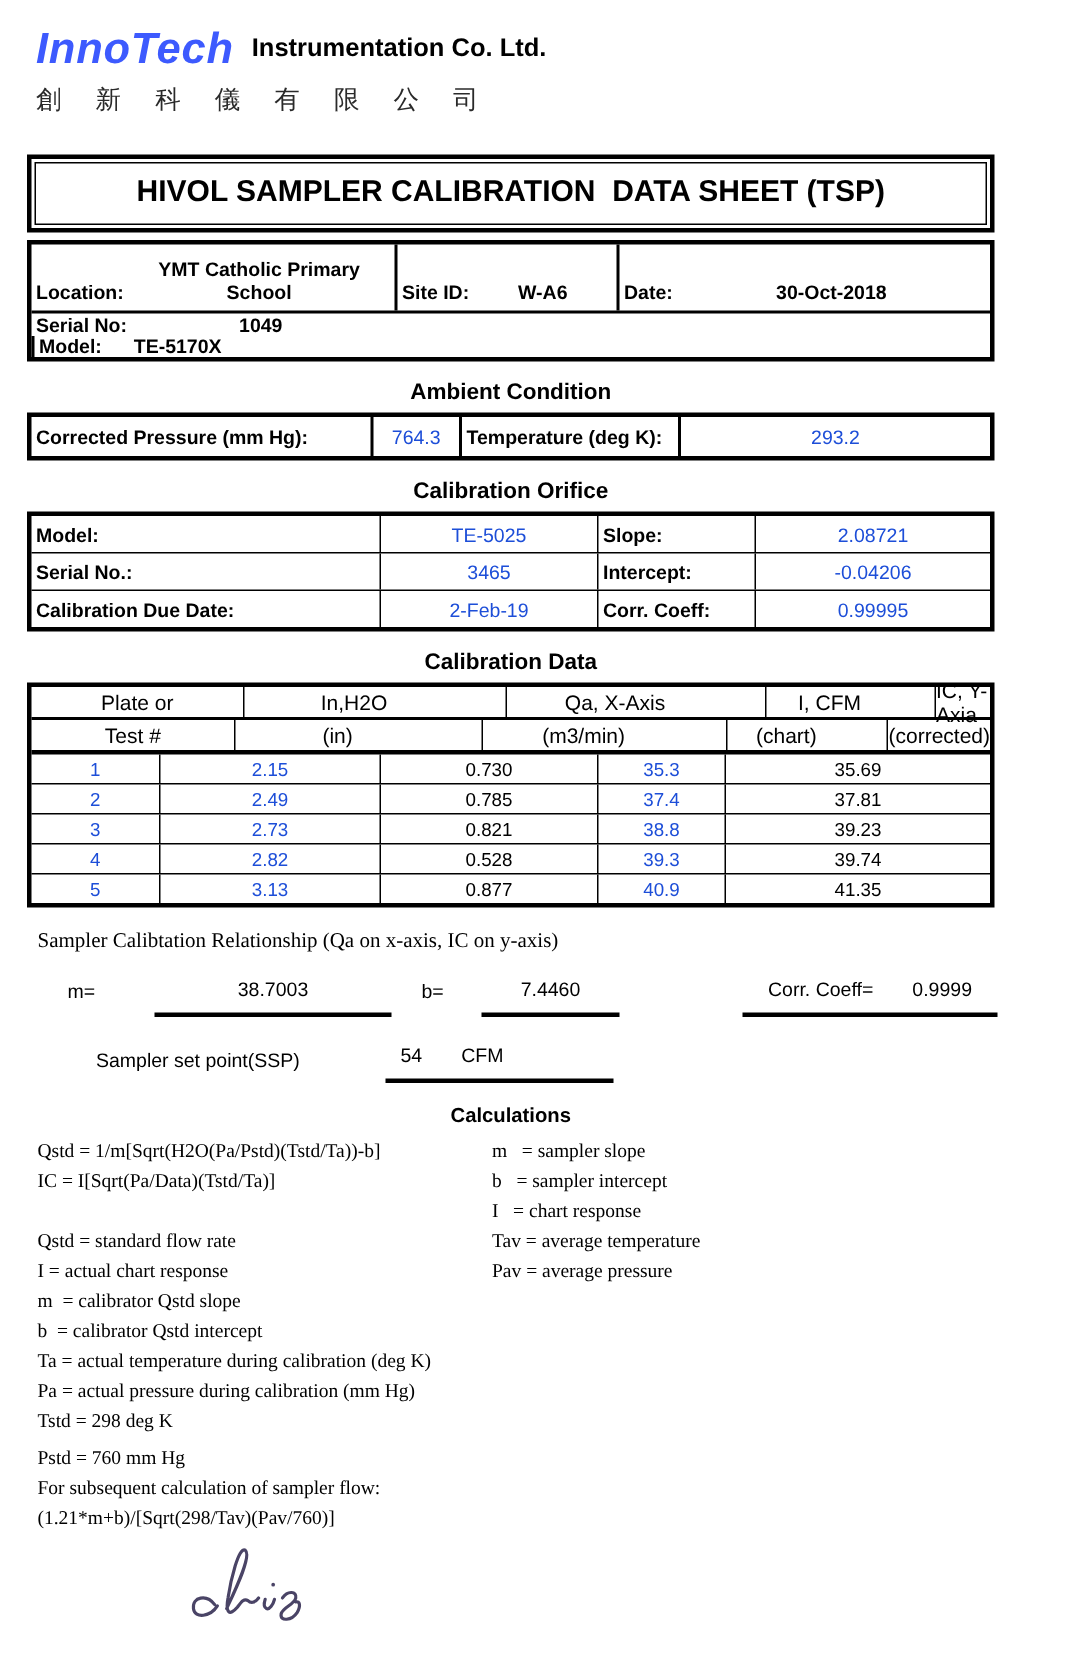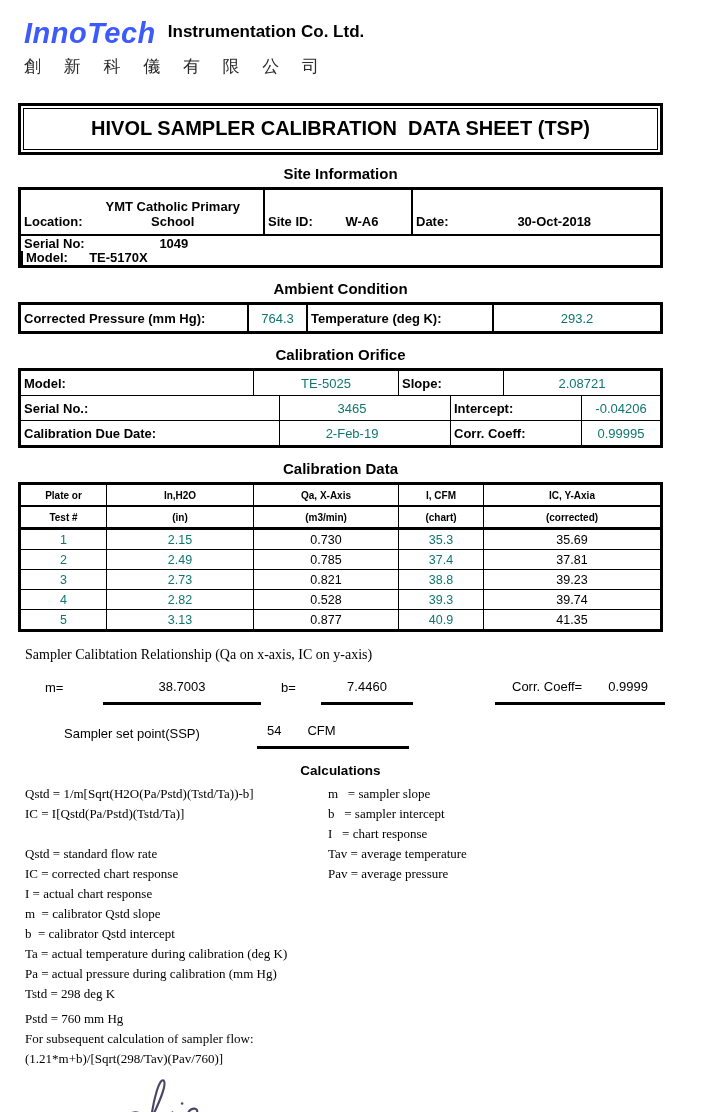--- a/index.html
+++ b/index.html
@@ -19,54 +19,54 @@
 
   
   .sec-h{text-align:center;font-weight:bold;font-size:15px;margin-top:10px;}
 
   
   .tbl{border:3px solid #000;margin-top:5px;box-sizing:border-box;width:645px;}
   .tr{display:flex;}
   .td{box-sizing:border-box;display:flex;align-items:center;overflow:hidden;}
   .lbl{font-weight:bold;font-size:13px;padding-left:3px;white-space:pre;}
   .val{flex:1;text-align:center;font-size:13px;}
-  .blue{color:#0f766e;}
+  .blue{color:#1d4ed8;}
 
   
   .site-r1{height:44px;border-bottom:2px solid #000;}
   .site-r2{height:29px;flex-direction:column;}
   .site-r1 .td{align-items:flex-end;padding-bottom:5px;}
   .site-c1{width:242px;}
   .site-c2{width:148px;border-left:2px solid #000;}
   .site-c3{width:255px;border-left:2px solid #000;flex:1;}
   .site-val{font-weight:bold;line-height:15px;}
 
   
   .amb-r{height:26px;border-radius:13px;}
   .amb-c1{width:226px;}
   .amb-c2{width:59px;border-left:2px solid #000;}
-  .amb-c3{width:186px;border-left:2px solid #000;}
+  .amb-c3{width:146px;border-left:2px solid #000;}
   .amb-c4{flex:1;border-left:2px solid #000;}
 
   
   .orf-r{height:24px;}
-  .orf-r + .orf-r{border-top:1.5px solid #000;gap:26px;}
+  .orf-r + .orf-r{border-top:1.5px solid #000;}
   .orf-c1{width:232px;}
   .orf-c2{width:145px;border-left:1.5px solid #000;}
   .orf-c3{width:105px;border-left:1.5px solid #000;}
   .orf-c4{flex:1;border-left:1.5px solid #000;}
 
   
   .cd-r{display:flex;}
   .cd-h1{height:20px;border-bottom:2px solid #000;}
   .cd-h2{height:20px;border-bottom:3px solid #000;}
   .cd-d{height:19px;}
   .cd-d + .cd-d{border-top:1.5px solid #000;}
   .cd-c{box-sizing:border-box;display:flex;align-items:center;justify-content:center;font-size:12.5px;}
-  .cd-h1 .cd-c,.cd-h2 .cd-c{font-weight:bold;font-size:10px;}
+  .cd-h1 .cd-c,.cd-h2 .cd-c{font-weight:normal;font-size:14px;margin-left:28px;}
   .cd-c0{width:85px;}
   .cd-c1{width:147px;border-left:1.5px solid #000;}
   .cd-c2{width:145px;border-left:1.5px solid #000;}
   .cd-c3{width:85px;border-left:1.5px solid #000;}
   .cd-c4{flex:1;border-left:1.5px solid #000;}
 
   
   .rel-h{margin-top:15px;font-family:"Liberation Serif",serif;font-size:14px;padding-left:7px;}
   .rel-row{position:relative;height:36px;margin-top:6px;font-size:13px;}
   .rl{position:absolute;bottom:10px;}
@@ -100,21 +100,20 @@
     <span class="company">Instrumentation Co. Ltd.</span>
   </div>
   <div class="company-cn">創 新 科 儀 有 限 公 司</div>
 
   <div class="title-box">
     <div class="title-inner">
       <div class="title">HIVOL SAMPLER CALIBRATION  DATA SHEET (TSP)</div>
     </div>
   </div>
 
-  <div class="sec-h">Site Information</div>
   <div class="tbl">
     <div class="tr site-r1">
       <div class="td site-c1">
         <span class="lbl">Location:</span>
         <span class="val site-val">YMT Catholic Primary School</span>
       </div>
       <div class="td site-c2">
         <span class="lbl">Site ID:</span>
         <span class="val site-val">W-A6</span>
       </div>
@@ -272,24 +271,23 @@
     <span class="ssp-b">
       <span>54</span>
       <span>CFM</span>
     </span>
   </div>
 
   <div class="sec-h calc-h" style="font-size:13.5px;">Calculations</div>
   <div class="calc-cols">
     <div class="calc-left">
       <div class="calc-line">Qstd = 1/m[Sqrt(H2O(Pa/Pstd)(Tstd/Ta))-b]</div>
-      <div class="calc-line">IC = I[Qstd(Pa/Pstd)(Tstd/Ta)]</div>
+      <div class="calc-line">IC = I[Sqrt(Pa/Data)(Tstd/Ta)]</div>
       <div class="calc-line"></div>
       <div class="calc-line">Qstd = standard flow rate</div>
-      <div class="calc-line">IC = corrected chart response</div>
       <div class="calc-line">I = actual chart response</div>
       <div class="calc-line">m  = calibrator Qstd slope</div>
       <div class="calc-line">b  = calibrator Qstd intercept</div>
       <div class="calc-line">Ta = actual temperature during calibration (deg K)</div>
       <div class="calc-line">Pa = actual pressure during calibration (mm Hg)</div>
       <div class="calc-line">Tstd = 298 deg K</div>
     </div>
     <div class="calc-right">
       <div class="calc-line">m   = sampler slope</div>
       <div class="calc-line">b   = sampler intercept</div>

